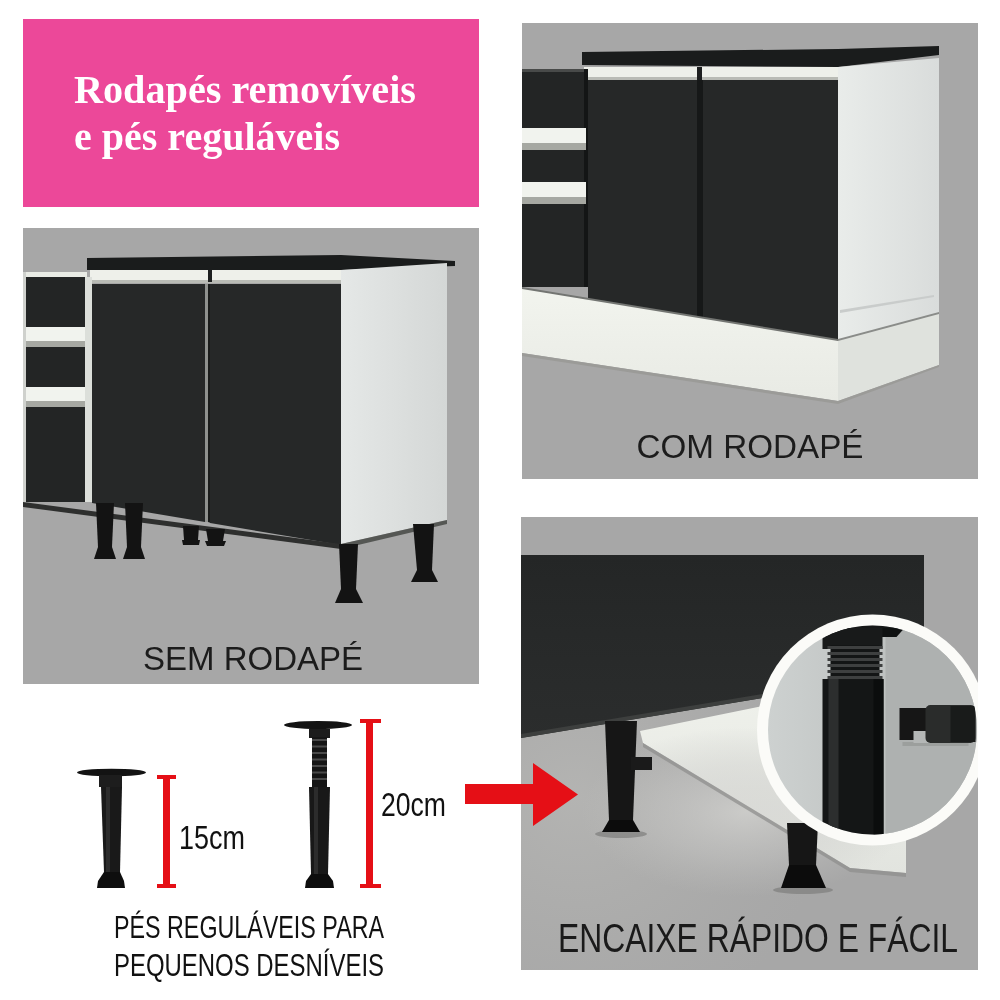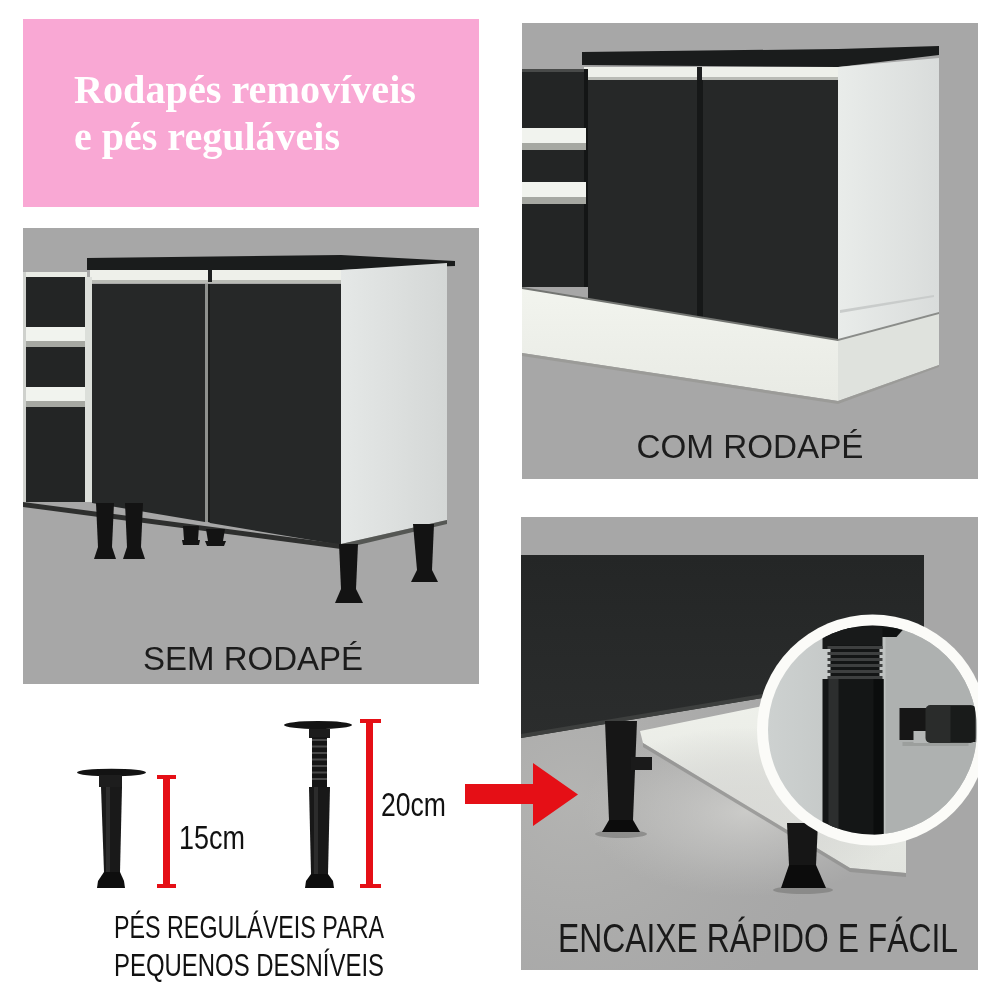--- a/index.html
+++ b/index.html
@@ -3,21 +3,21 @@
 <meta charset="utf-8">
 <style>
 html,body{margin:0;padding:0;background:#ffffff;}
 #page{position:relative;width:1000px;height:1000px;background:#ffffff;overflow:hidden;font-family:"Liberation Sans",sans-serif;}
 .abs{position:absolute;}
 </style>
 </head>
 <body>
 <div id="page">
 
-  <div class="abs" style="left:23px;top:19px;width:456px;height:188px;background:#f9a8d4;">
+  <div class="abs" style="left:23px;top:19px;width:456px;height:188px;background:#ec4899;">
     <svg width="456" height="188">
       <text x="51" y="84" font-family="Liberation Serif,serif" font-weight="bold" font-size="40" fill="#ffffff" textLength="342" lengthAdjust="spacingAndGlyphs">Rodapés removíveis</text>
       <text x="51" y="131" font-family="Liberation Serif,serif" font-weight="bold" font-size="40" fill="#ffffff" textLength="266" lengthAdjust="spacingAndGlyphs">e pés reguláveis</text>
     </svg>
   </div>
 
   <svg class="abs" style="left:522px;top:23px;" width="456" height="456" viewBox="0 0 456 456">
     <defs>
       <linearGradient id="sideTR" x1="0" y1="0" x2="1" y2="0">
         <stop offset="0" stop-color="#e9ecea"></stop>

